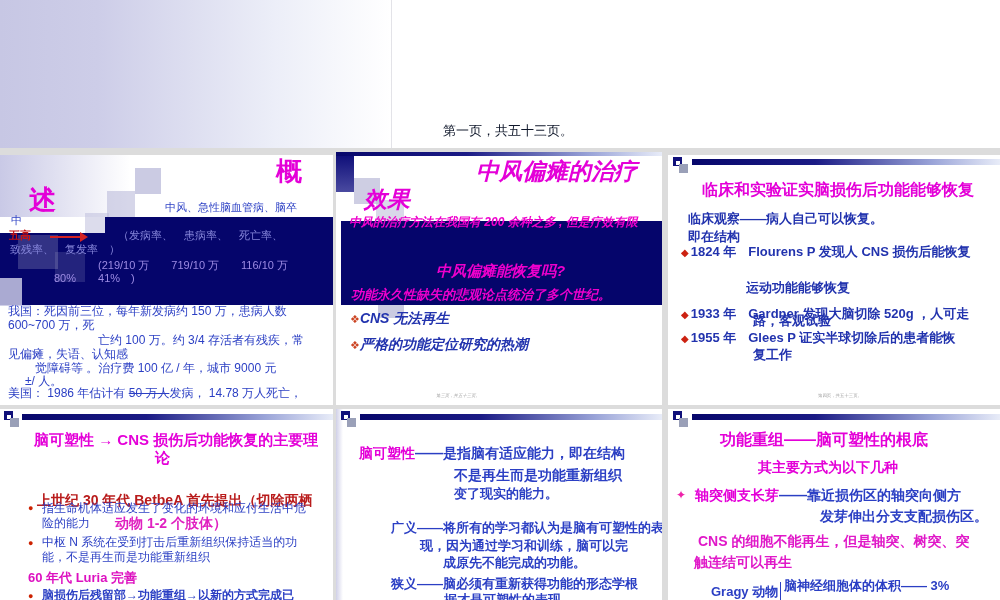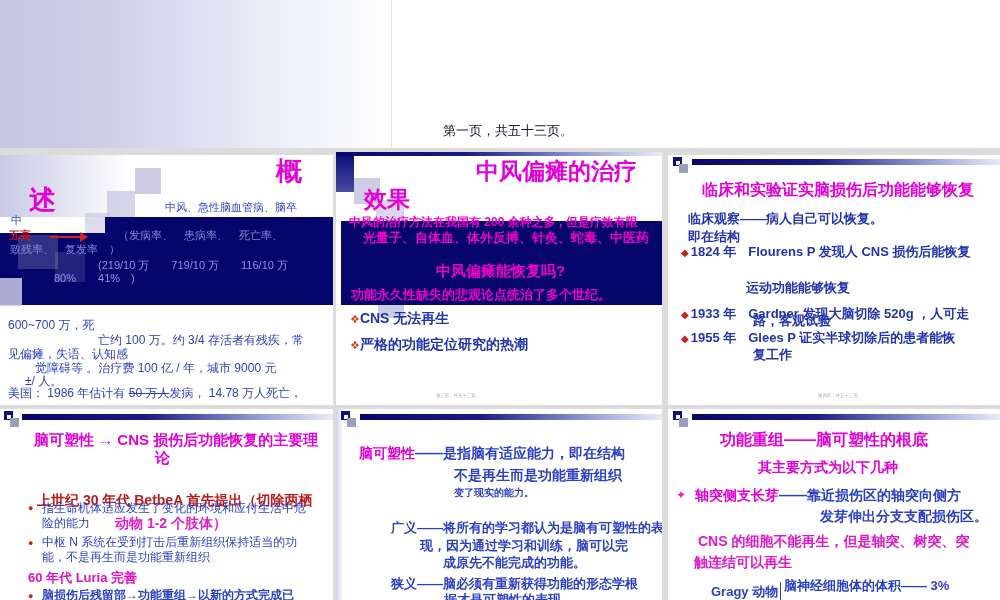--- a/index.html
+++ b/index.html
@@ -55,40 +55,40 @@
   <div class="t mag" style="left:29px;top:30px;font-size:27px;font-weight:600;">述</div>
   <div class="t blue" style="left:165px;top:46px;font-size:11px;">中风、急性脑血管病、脑卒</div>
   <div class="t blue" style="left:11px;top:59px;font-size:11px;">中</div>
   <div class="t red bold" style="left:9px;top:74px;font-size:11px;">五高</div>
   <div class="arrow-line" style="left:50px;top:81px;width:30px;"></div>
   <div class="arrow-head" style="left:80px;top:77px;"></div>
   <div class="t ltpurple" style="left:118px;top:74px;font-size:11px;">（发病率、　患病率、　死亡率、</div>
   <div class="t ltpurple" style="left:10px;top:88px;font-size:11px;">致残率、　复发率　）</div>
   <div class="t vio" style="left:98px;top:104px;font-size:11px;">(219/10 万　　719/10 万　　116/10 万</div>
   <div class="t vio" style="left:54px;top:117px;font-size:11px;">80%　　41%　)</div>
+  <div class="t blue" style="left:8px;top:150px;font-size:12px;">我国：死因前三位，每年新发病约 150 万，患病人数</div>
   <div class="t blue" style="left:8px;top:164px;font-size:12px;">600~700 万，死</div>
   <div class="t blue" style="left:98px;top:179px;font-size:12px;">亡约 100 万。约 3/4 存活者有残疾，常</div>
   <div class="t blue" style="left:8px;top:193px;font-size:12px;">见偏瘫，失语、认知感</div>
   <div class="t blue" style="left:35px;top:207px;font-size:12px;">觉障碍等 。治疗费 100 亿 / 年，城市 9000 元</div>
   <div class="t blue" style="left:25px;top:220px;font-size:12px;">±/ 人。</div>
   <div class="t blue" style="left:8px;top:232px;font-size:12px;"><span>美国： 1986 年估计有 </span><span class="strike">50 万人</span><span>发病， 14.78 万人死亡，</span></div>
 </div>
 
-<div class="slide" style="left:336px;top:152px;width:326px;height:253px;">
+<div class="slide" style="left:336px;top:152px;width:326px;height:253px;font-style:italic;">
   <div class="topbar" style="left:0;top:0;height:4px;"></div>
   <div class="sq" style="left:0;top:4px;width:18px;height:36px;background:linear-gradient(to bottom,#10107a,#4a4aa0);"></div>
   <div class="sq" style="left:18px;top:26px;width:26px;height:26px;background:rgba(180,180,212,0.65);"></div>
   <div class="sq" style="left:40px;top:48px;width:28px;height:28px;background:rgba(180,180,212,0.5);"></div>
   <div class="sq" style="left:62px;top:118px;width:24px;height:24px;background:rgba(160,160,200,0.45);"></div>
   <div class="sq" style="left:42px;top:140px;width:26px;height:26px;background:rgba(160,160,200,0.55);"></div>
   <div class="t mag bold" style="left:140px;top:6px;font-size:23px;">中风偏瘫的治疗</div>
   <div class="t mag bold" style="left:28px;top:34px;font-size:23px;">效果</div>
   <div class="navybox" style="left:5px;top:69px;width:321px;height:84px;"></div>
   <div class="t pink bold" style="left:13px;top:64px;font-size:12px;">中风的治疗方法在我国有 200 余种之多 , 但是疗效有限</div>
-  <div class="t pink bold" style="left:27px;top:79px;font-size:13px;">光量子、自体血、体外反搏、针灸、蛇毒、中医药</div>
   <div class="t pink bold" style="left:100px;top:110px;font-size:15px;">中风偏瘫能恢复吗?</div>
   <div class="t pink bold" style="left:15px;top:136px;font-size:13px;">功能永久性缺失的悲观论点统治了多个世纪。</div>
   <div class="t navytxt bold" style="left:14px;top:158px;font-size:14px;"><span style="color:#cc4422;font-size:11px;">❖</span><span>CNS 无法再生</span></div>
   <div class="t navytxt bold" style="left:14px;top:184px;font-size:14px;"><span style="color:#cc4422;font-size:11px;">❖</span><span>严格的功能定位研究的热潮</span></div>
   <div class="footer" style="left:100px;top:241px;">第三页，共五十三页。</div>
 </div>
 
 <div class="slide" style="left:668px;top:155px;width:332px;height:250px;">
   <div class="cluster-navy" style="left:5px;top:2px;"></div>
   <div class="cluster-white" style="left:8px;top:6px;"></div>
@@ -128,21 +128,21 @@
 </div>
 
 <div class="slide" style="left:336px;top:409px;width:326px;height:191px;">
   <div class="sq" style="left:0;top:0;width:7px;height:191px;background:linear-gradient(to right,#d0d0e8,#ffffff);"></div>
   <div class="cluster-navy" style="left:5px;top:2px;"></div>
   <div class="cluster-white" style="left:8px;top:6px;"></div>
   <div class="cluster-gray" style="left:11px;top:9px;"></div>
   <div class="topbar" style="left:24px;top:5px;"></div>
   <div class="t bold" style="left:23px;top:36px;font-size:14px;"><span class="mag">脑可塑性</span><span class="blue">——是指脑有适应能力，即在结构</span></div>
   <div class="t blue bold" style="left:118px;top:58px;font-size:14px;">不是再生而是功能重新组织</div>
-  <div class="t blue bold" style="left:118px;top:78px;font-size:10px;">变了现实的能力。</div>
+  <div class="t blue bold" style="left:118px;top:78px;font-size:13px;">变了现实的能力。</div>
   <div class="t blue bold" style="left:55px;top:112px;font-size:13px;">广义——将所有的学习都认为是脑有可塑性的表</div>
   <div class="t blue bold" style="left:84px;top:130px;font-size:13px;">现，因为通过学习和训练，脑可以完</div>
   <div class="t blue bold" style="left:107px;top:147px;font-size:13px;">成原先不能完成的功能。</div>
   <div class="t blue bold" style="left:55px;top:168px;font-size:13px;">狭义——脑必须有重新获得功能的形态学根</div>
   <div class="t blue bold" style="left:108px;top:184px;font-size:13px;">据才是可塑性的表现</div>
 </div>
 
 <div class="slide" style="left:668px;top:409px;width:332px;height:191px;">
   <div class="cluster-navy" style="left:5px;top:2px;"></div>
   <div class="cluster-white" style="left:8px;top:6px;"></div>

